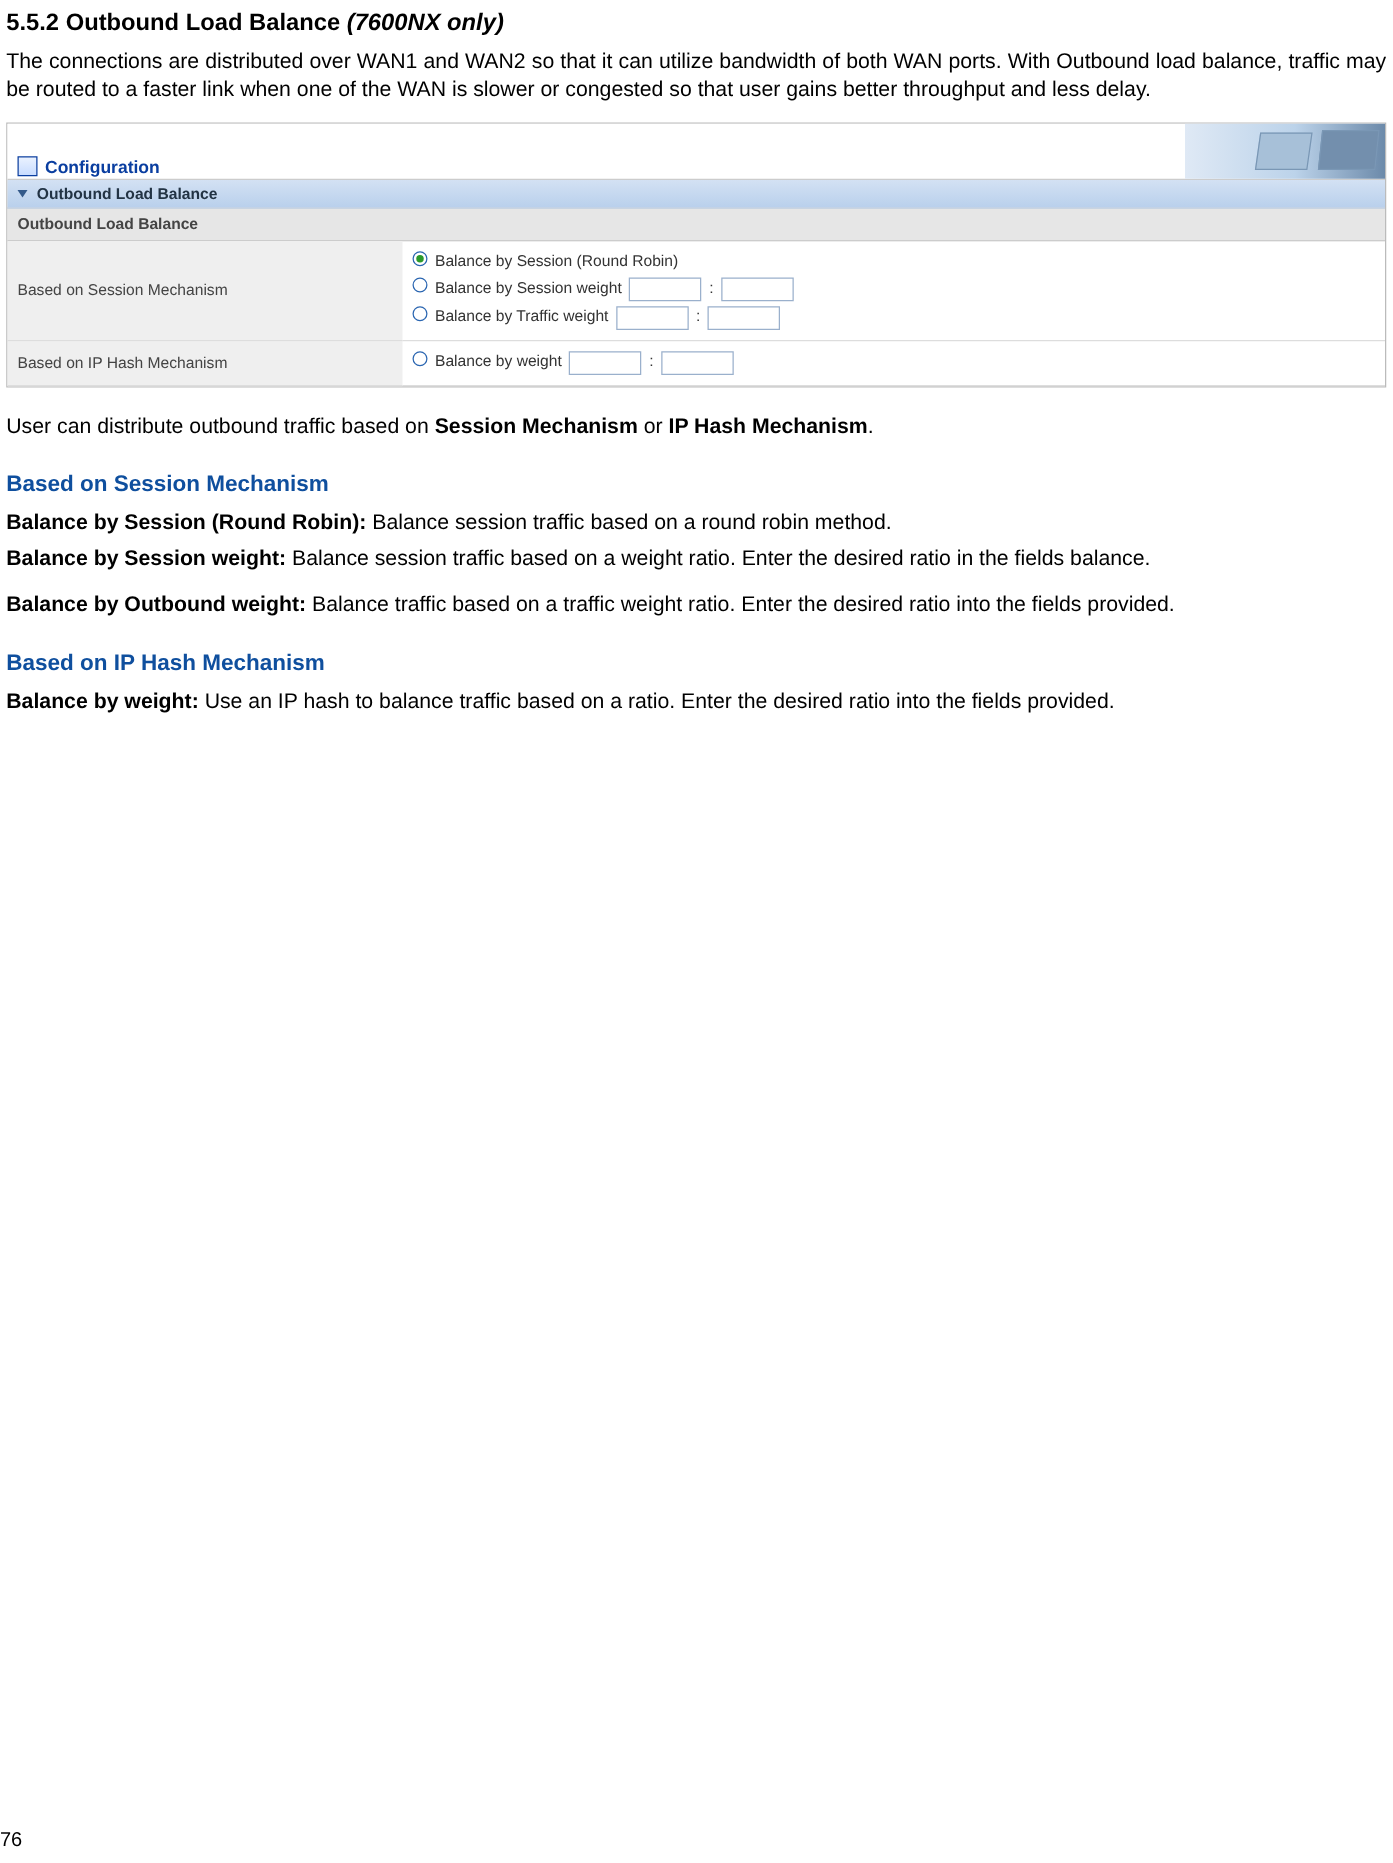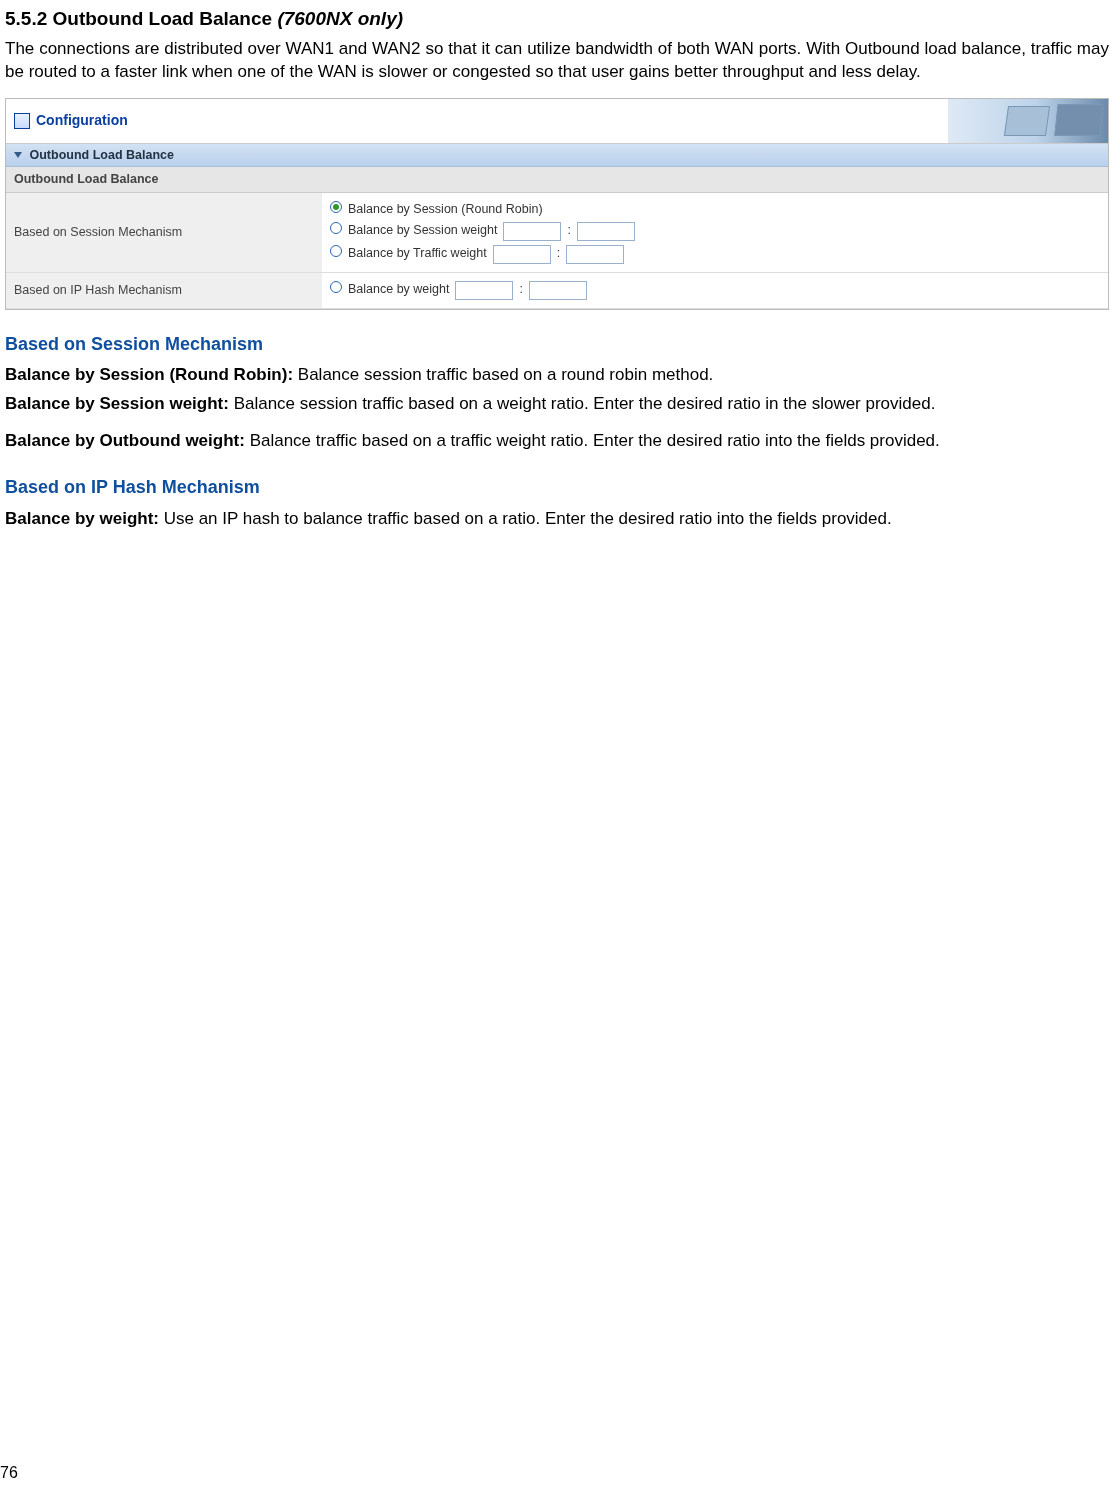--- a/index.html
+++ b/index.html
@@ -56,21 +56,21 @@
     border: 1px solid #bbb;
     margin: 12px 0 20px 0;
     background: #fff;
     font-size: 13px;
     color: #333;
   }
   .shot-header {
     background: #fff;
     border-bottom: 1px solid #ccc;
     display: flex;
-    align-items: center;
+    align-items: flex-end;
     justify-content: space-between;
     height: 44px;
     padding-left: 8px;
   }
   .shot-header .title {
     color: #0a3ea0;
     font-weight: bold;
     font-size: 14px;
     display: flex;
     align-items: center;
@@ -252,29 +252,32 @@
             <span>:</span>
             <span class="mini-input"></span>
           </div>
         </td>
       </tr>
     </tbody>
       </table>
 
   </div>
 
+  <p>
+    <span>User can distribute outbound traffic based on </span><b>Session Mechanism</b><span> or </span><b>IP Hash Mechanism</b><span>.</span>
+  </p>
 
   <div class="blue-heading">Based on Session Mechanism</div>
 
   <p class="tight">
     <b>Balance by Session (Round Robin):</b><span> Balance session traffic based on a round robin method.</span>
   </p>
 
   <p>
-    <b>Balance by Session weight:</b><span> Balance session traffic based on a weight ratio. Enter the desired ratio in the slower provided.</span>
+    <b>Balance by Session weight:</b><span> Balance session traffic based on a weight ratio. Enter the desired ratio in the fields balance.</span>
   </p>
 
   <p>
     <b>Balance by Outbound weight:</b><span> Balance traffic based on a traffic weight ratio. Enter the desired ratio into the fields provided.</span>
   </p>
 
   <div class="blue-heading">Based on IP Hash Mechanism</div>
 
   <p>
     <b>Balance by weight:</b><span> Use an IP hash to balance traffic based on a ratio. Enter the desired ratio into the fields provided.</span>

